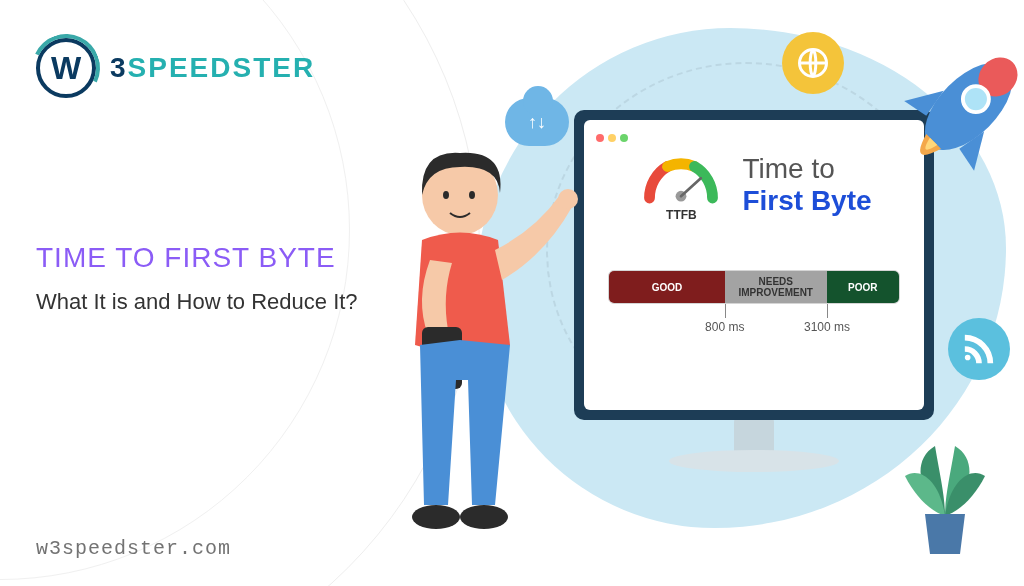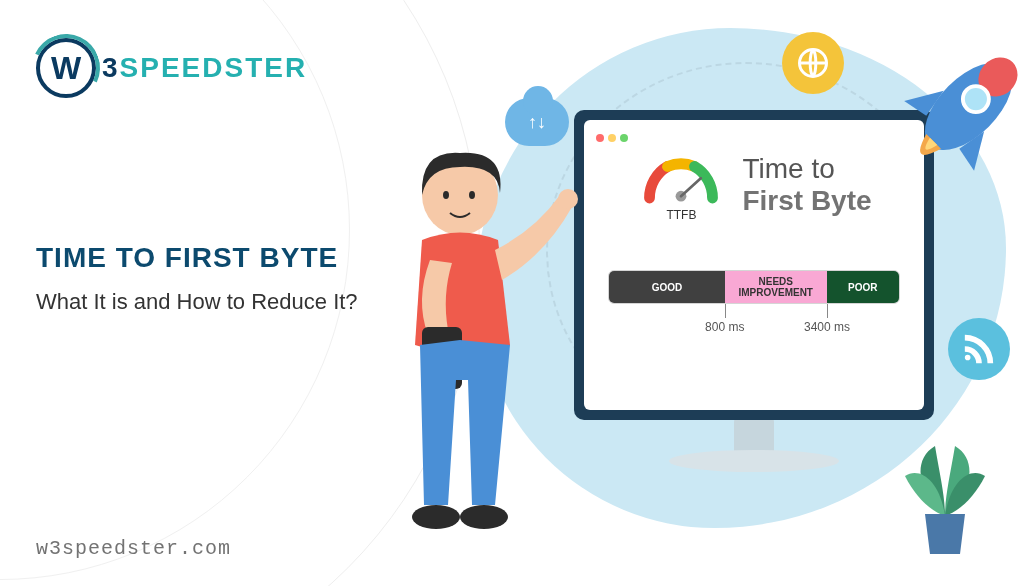--- a/index.html
+++ b/index.html
@@ -3,46 +3,46 @@
 <meta charset="utf-8">
 <style>
 *{margin:0;padding:0;box-sizing:border-box}
 body{width:1024px;height:586px;overflow:hidden;font-family:Arial,Helvetica,sans-serif;background:#fff;position:relative}
 .bgcurve{position:absolute;width:900px;height:900px;border:1px solid #eee;border-radius:50%;left:-420px;top:-200px;z-index:0}
 .bgcurve2{position:absolute;width:700px;height:700px;border:1px solid #f0f0f0;border-radius:50%;left:-350px;top:-120px;z-index:0}
 .logo{position:absolute;top:38px;left:36px;display:flex;align-items:center;z-index:2}
 .logo-circle{width:60px;height:60px;border-radius:50%;border:4px solid #0b3a60;position:relative;display:flex;align-items:center;justify-content:center}
 .logo-circle::before{content:"";position:absolute;width:60px;height:60px;border-radius:50%;border:4px solid transparent;border-top-color:#3aa9a9;border-right-color:#3aa9a9;transform:rotate(-20deg)}
 .logo-w{font-size:32px;font-weight:700;color:#0b3a60}
-.logo-text{margin-left:6px;font-size:28px;font-weight:800;letter-spacing:2px;font-family:Arial,sans-serif}
+.logo-text{margin-left:14px;font-size:28px;font-weight:800;letter-spacing:2px;font-family:Arial,sans-serif}
 .logo-3{color:#0b3a60}
 .logo-speedster{color:#25b0b0}
 .headline{position:absolute;left:36px;top:240px;z-index:2}
-.headline h1{color:#0c4a6e;font-weight:700;font-size:28px;letter-spacing:1px;line-height:1.25}
+.headline h1{color:#8b5cf6;font-weight:400;font-size:28px;letter-spacing:1px;line-height:1.25}
 .headline h2{color:#333;font-weight:500;font-size:22px;margin-top:14px}
 .footer{position:absolute;left:36px;bottom:26px;font-family:"Courier New",monospace;font-size:20px;color:#737373;letter-spacing:1px;z-index:2}
 .blob{position:absolute;right:18px;top:28px;width:530px;height:500px;background:#cbe8f4;border-radius:48% 52% 55% 45% / 52% 44% 56% 48%;z-index:1}
 .monitor{position:absolute;right:90px;top:110px;width:360px;height:310px;background:#1d3d56;border-radius:10px;z-index:4}
 .monitor-inner{position:absolute;inset:10px;background:#fff;border-radius:6px;overflow:hidden}
 .stand-neck{position:absolute;right:250px;top:418px;width:40px;height:40px;background:#c6d6dd;border-radius:4px;z-index:3}
 .stand-base{position:absolute;right:185px;top:450px;width:170px;height:22px;background:#d8e3e8;border-radius:50%;z-index:3}
 .dots{position:absolute;top:8px;left:12px}
 .dots span{display:inline-block;width:8px;height:8px;border-radius:50%;margin-right:4px}
 .d1{background:#ff6b6b}.d2{background:#ffd166}.d3{background:#6bd46b}
 .gauge-area{position:absolute;top:30px;left:0;right:0;display:flex;align-items:center;justify-content:center;gap:16px}
 .gauge{position:relative;width:90px;height:70px}
 .gauge svg{width:90px;height:90px;display:block;margin-top:-6px}
-.gauge-label{position:absolute;bottom:-2px;left:0;right:0;text-align:center;font-weight:400;font-size:12px;color:#333}
+.gauge-label{position:absolute;bottom:-2px;left:0;right:0;text-align:center;font-weight:700;font-size:12px;color:#333}
 .ttitle{font-size:28px;color:#555}
 .ttitle .l1{display:block}
-.ttitle .l2{display:block;color:#737373;font-weight:700}
+.ttitle .l2{display:block;color:#1d4ed8;font-weight:700}
 .bar{position:absolute;top:150px;left:24px;right:24px;height:34px;border-radius:6px;overflow:hidden;border:1px solid #d5d5d5;display:flex}
 .seg{display:flex;align-items:center;justify-content:center;color:#fff;font-size:10px;font-weight:700;text-align:center;line-height:1.1}
-.seg.good{flex:40;background:#404040}
-.seg.mid{flex:35;background:#f9a8d4;color:#333}
+.seg.good{flex:40;background:#7f1d1d}
+.seg.mid{flex:35;background:#a3a3a3;color:#333}
 .seg.poor{flex:25;background:#14532d}
 .ticks{position:absolute;top:184px;left:24px;right:24px;height:40px}
 .tick{position:absolute;top:0;width:1px;height:14px;background:#888}
 .tick1{left:40%}
 .tick2{left:75%}
 .tlabel{position:absolute;top:16px;font-size:12px;color:#555;transform:translateX(-50%)}
 .person{position:absolute;left:360px;top:145px;width:230px;height:410px;z-index:6}
 .cloud-icon{position:absolute;left:505px;top:98px;width:64px;height:48px;background:#6fb6e6;border-radius:24px;z-index:5;display:flex;align-items:center;justify-content:center}
 .cloud-icon::before{content:"";position:absolute;width:30px;height:30px;background:#6fb6e6;border-radius:50%;top:-12px;left:18px}
 .updown{color:#fff;font-size:18px;font-weight:700}
@@ -141,21 +141,21 @@
     <div class="bar">
       <div class="seg good">GOOD</div>
       <div class="seg mid" style="white-space:pre-line">NEEDS
 IMPROVEMENT</div>
       <div class="seg poor">POOR</div>
     </div>
     <div class="ticks">
       <div class="tick tick1"></div>
       <div class="tick tick2"></div>
       <div class="tlabel" style="left:40%">800 ms</div>
-      <div class="tlabel" style="left:75%">3400 ms</div>
+      <div class="tlabel" style="left:75%">3100 ms</div>
     </div>
   </div>
 </div>
 
 <div class="person">
   <svg viewBox="0 0 230 410">
     <ellipse cx="100" cy="50" rx="38" ry="40" fill="#f6c9a8"></ellipse>
     <path d="M62 50 Q60 5 100 8 Q145 5 140 48 Q138 20 100 22 Q68 22 62 50" fill="#2b2b2b"></path>
     <ellipse cx="86" cy="50" rx="3" ry="4" fill="#2b2b2b"></ellipse>
     <ellipse cx="112" cy="50" rx="3" ry="4" fill="#2b2b2b"></ellipse>

